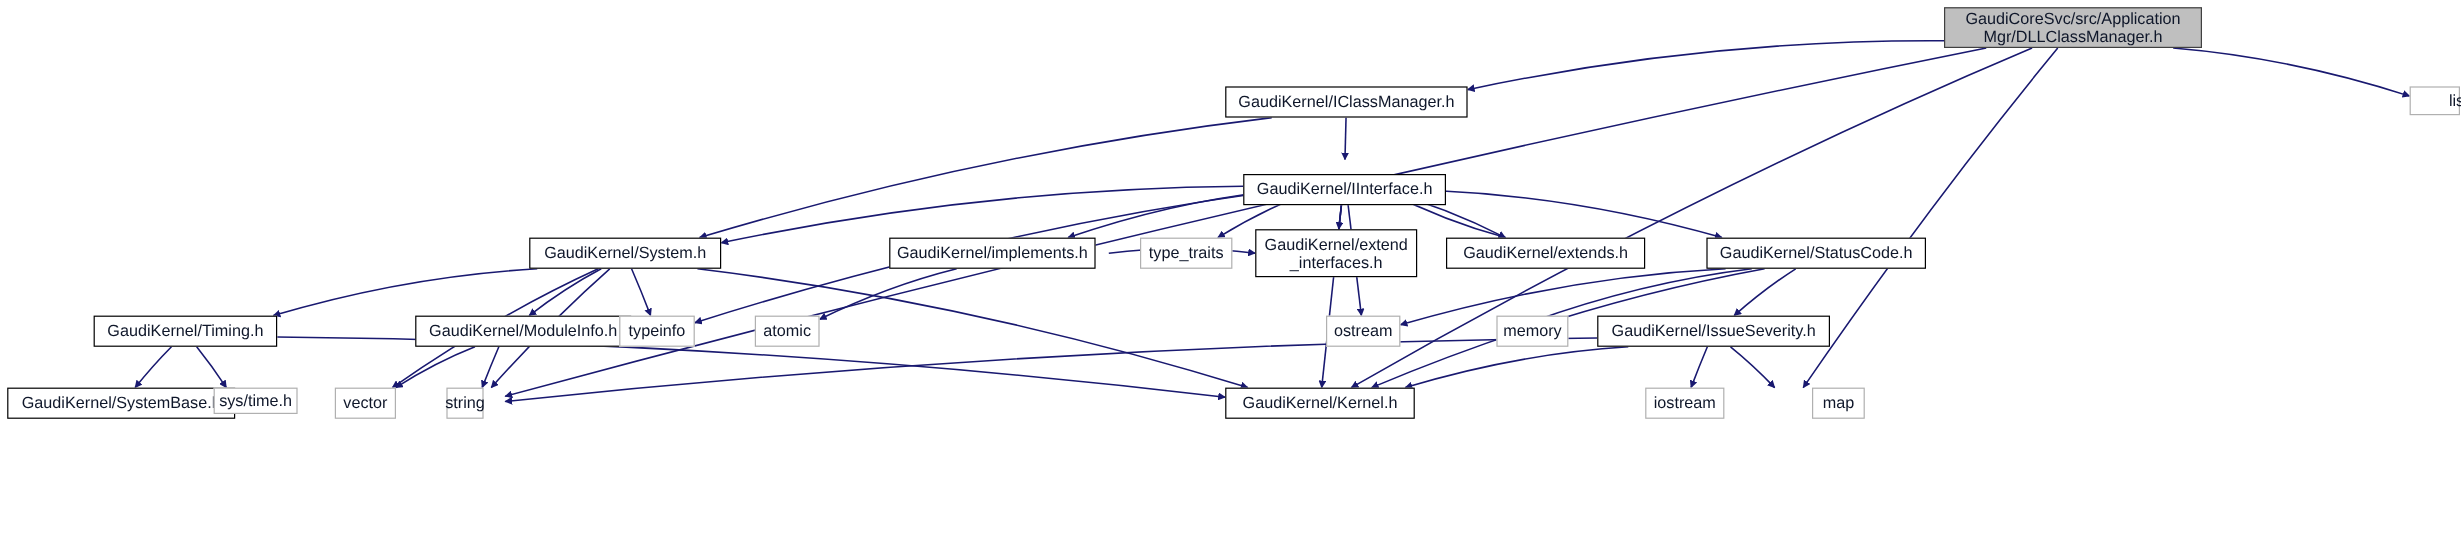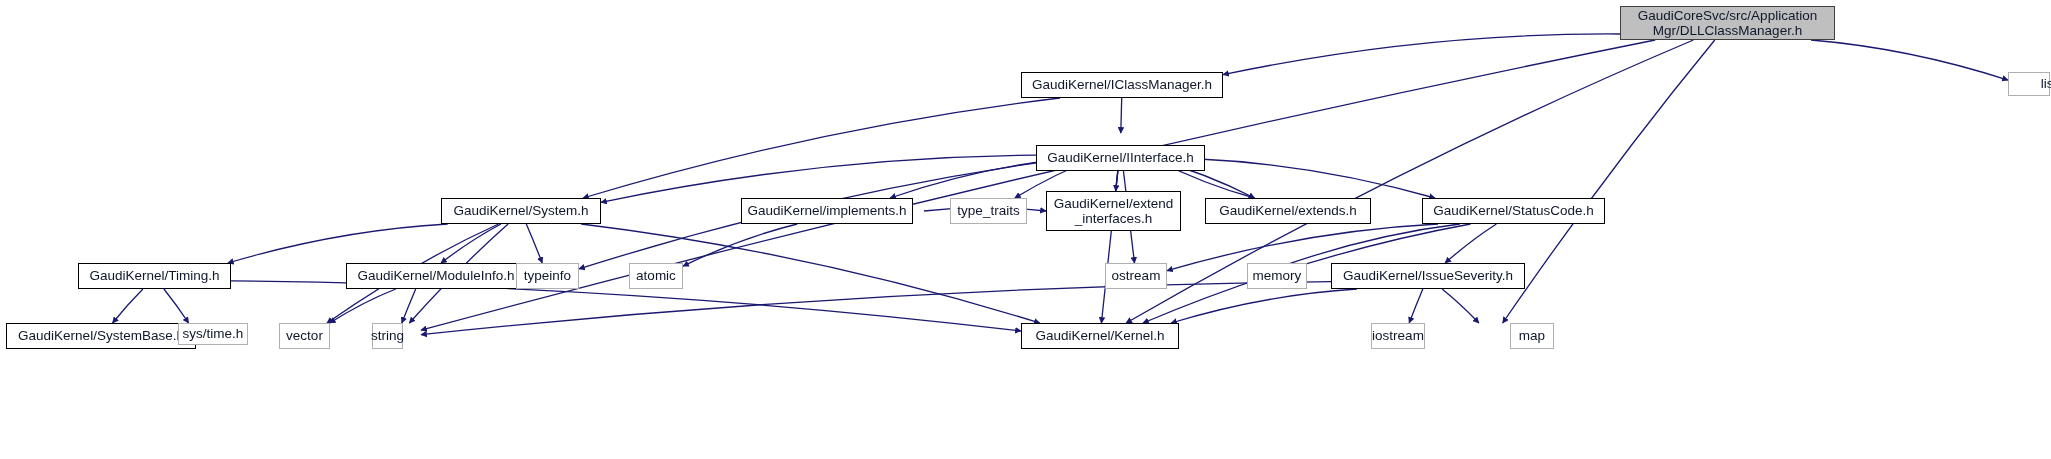--- a/index.html
+++ b/index.html
@@ -117,16 +117,16 @@
       <div class="node sys" style="left: 516px; top: 263px; width: 63px; height: 26px;">typeinfo</div>
       <div class="node sys" style="left: 629px; top: 263px; width: 54px; height: 26px;">atomic</div>
       <div class="node sys" style="left: 1105px; top: 263px; width: 62px; height: 26px;">ostream</div>
       <div class="node sys" style="left: 1215px; top: 263px; width: 60px; height: 26px; margin-left: 32px;">memory</div>
       <div class="node" style="left: 1331px; top: 263px; width: 194px; height: 26px;">GaudiKernel/IssueSeverity.h</div>
       <div class="node" style="left: 6px; top: 323px; width: 190px; height: 26px;">GaudiKernel/SystemBase.h</div>
       <div class="node sys" style="left: 162px; top: 323px; width: 70px; height: 22px; margin-left: 16px;">sys/time.h</div>
       <div class="node sys" style="left: 279px; top: 323px; width: 51px; height: 26px;">vector</div>
       <div class="node sys" style="left: 372px; top: 323px; width: 31px; height: 26px;">string</div>
       <div class="node" style="left: 1021px; top: 323px; width: 158px; height: 26px;">GaudiKernel/Kernel.h</div>
-      <div class="node sys" style="left: 1371px; top: 323px; width: 54px; height: 26px;">iostream</div>
+      <div class="node sys" style="left: 1371px; top: 323px; width: 66px; height: 26px;">iostream</div>
       <div class="node sys" style="left: 1510px; top: 323px; width: 44px; height: 26px;">map</div>
     </div>
 </div>
 
 </body></html>

